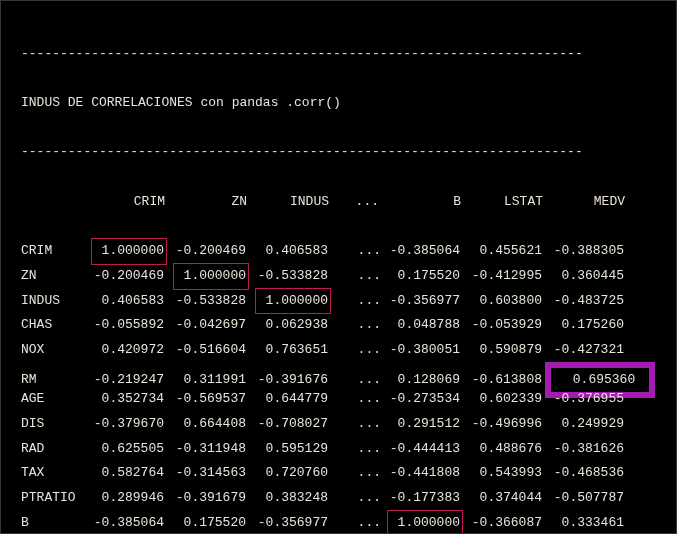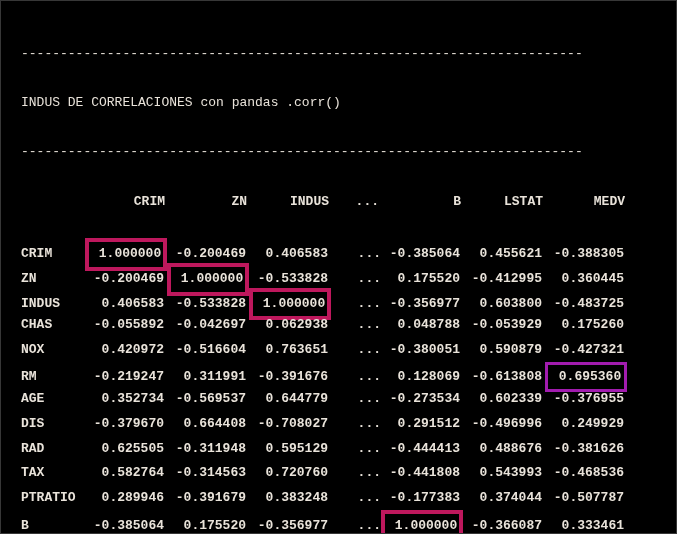--- a/index.html
+++ b/index.html
@@ -20,31 +20,30 @@
     color: #e9e3da;
     position: relative;
     white-space: pre;
     overflow: hidden;
   }
   .rule {
     letter-spacing: 0;
   }
   .row {
     height: 24.7px;
-    font-weight: bold;
   }
   .col-index { display:inline-block; width: 64px; }
   .col-head-spacer { display:inline-block; width: 64px; }
   .col-h { display:inline-block; width: 82px; text-align: right; padding-right: 2px; box-sizing:border-box;}
   .col-h.narrow { width: 50px; }
   .col { display:inline-block; width: 82px; text-align: right; box-sizing:border-box;}
   .col.narrow { width: 50px; }
   .val { display:inline-block; padding: 0 3px; box-sizing:border-box; }
-  .box-red .val-inner { border:4px solid #be185d; display:inline-block; padding: 0 2px; margin:-1px -3px;}
-  .box-yellow .val-inner { border:3px solid #a21caf; display:inline-block; padding: 0 3px; margin:-1px -3px;}
+  .box-red .val-inner { border:1px solid #be185d; display:inline-block; padding: 0 2px; margin:-1px -3px;}
+  .box-yellow .val-inner { border:6px solid #a21caf; display:inline-block; padding: 0 14px; margin:-1px -3px;}
 </style>
 </head>
 <body>
 
 <div class="terminal">
 <div class="rule">------------------------------------------------------------------------</div>
 <div>INDUS DE CORRELACIONES con pandas .corr()</div>
 <div class="rule">------------------------------------------------------------------------</div>
 <div class="row"><span class="col-head-spacer"></span><span class="col-h">CRIM</span><span class="col-h">ZN</span><span class="col-h">INDUS</span><span class="col-h narrow">...</span><span class="col-h">B</span><span class="col-h">LSTAT</span><span class="col-h">MEDV</span></div>
 <div id="tbody"><div class="row"><span class="col-index">CRIM</span><span class="col"><span class="val box-red"><span class="val-inner"> 1.000000</span></span></span><span class="col"><span class="val">-0.200469</span></span><span class="col"><span class="val"> 0.406583</span></span><span class="col narrow">...</span><span class="col"><span class="val">-0.385064</span></span><span class="col"><span class="val"> 0.455621</span></span><span class="col"><span class="val">-0.388305</span></span></div><div class="row"><span class="col-index">ZN</span><span class="col"><span class="val">-0.200469</span></span><span class="col"><span class="val box-red"><span class="val-inner"> 1.000000</span></span></span><span class="col"><span class="val">-0.533828</span></span><span class="col narrow">...</span><span class="col"><span class="val"> 0.175520</span></span><span class="col"><span class="val">-0.412995</span></span><span class="col"><span class="val"> 0.360445</span></span></div><div class="row"><span class="col-index">INDUS</span><span class="col"><span class="val"> 0.406583</span></span><span class="col"><span class="val">-0.533828</span></span><span class="col"><span class="val box-red"><span class="val-inner"> 1.000000</span></span></span><span class="col narrow">...</span><span class="col"><span class="val">-0.356977</span></span><span class="col"><span class="val"> 0.603800</span></span><span class="col"><span class="val">-0.483725</span></span></div><div class="row"><span class="col-index">CHAS</span><span class="col"><span class="val">-0.055892</span></span><span class="col"><span class="val">-0.042697</span></span><span class="col"><span class="val"> 0.062938</span></span><span class="col narrow">...</span><span class="col"><span class="val"> 0.048788</span></span><span class="col"><span class="val">-0.053929</span></span><span class="col"><span class="val"> 0.175260</span></span></div><div class="row"><span class="col-index">NOX</span><span class="col"><span class="val"> 0.420972</span></span><span class="col"><span class="val">-0.516604</span></span><span class="col"><span class="val"> 0.763651</span></span><span class="col narrow">...</span><span class="col"><span class="val">-0.380051</span></span><span class="col"><span class="val"> 0.590879</span></span><span class="col"><span class="val">-0.427321</span></span></div><div class="row"><span class="col-index">RM</span><span class="col"><span class="val">-0.219247</span></span><span class="col"><span class="val"> 0.311991</span></span><span class="col"><span class="val">-0.391676</span></span><span class="col narrow">...</span><span class="col"><span class="val"> 0.128069</span></span><span class="col"><span class="val">-0.613808</span></span><span class="col"><span class="val box-yellow"><span class="val-inner"> 0.695360</span></span></span></div><div class="row"><span class="col-index">AGE</span><span class="col"><span class="val"> 0.352734</span></span><span class="col"><span class="val">-0.569537</span></span><span class="col"><span class="val"> 0.644779</span></span><span class="col narrow">...</span><span class="col"><span class="val">-0.273534</span></span><span class="col"><span class="val"> 0.602339</span></span><span class="col"><span class="val">-0.376955</span></span></div><div class="row"><span class="col-index">DIS</span><span class="col"><span class="val">-0.379670</span></span><span class="col"><span class="val"> 0.664408</span></span><span class="col"><span class="val">-0.708027</span></span><span class="col narrow">...</span><span class="col"><span class="val"> 0.291512</span></span><span class="col"><span class="val">-0.496996</span></span><span class="col"><span class="val"> 0.249929</span></span></div><div class="row"><span class="col-index">RAD</span><span class="col"><span class="val"> 0.625505</span></span><span class="col"><span class="val">-0.311948</span></span><span class="col"><span class="val"> 0.595129</span></span><span class="col narrow">...</span><span class="col"><span class="val">-0.444413</span></span><span class="col"><span class="val"> 0.488676</span></span><span class="col"><span class="val">-0.381626</span></span></div><div class="row"><span class="col-index">TAX</span><span class="col"><span class="val"> 0.582764</span></span><span class="col"><span class="val">-0.314563</span></span><span class="col"><span class="val"> 0.720760</span></span><span class="col narrow">...</span><span class="col"><span class="val">-0.441808</span></span><span class="col"><span class="val"> 0.543993</span></span><span class="col"><span class="val">-0.468536</span></span></div><div class="row"><span class="col-index">PTRATIO</span><span class="col"><span class="val"> 0.289946</span></span><span class="col"><span class="val">-0.391679</span></span><span class="col"><span class="val"> 0.383248</span></span><span class="col narrow">...</span><span class="col"><span class="val">-0.177383</span></span><span class="col"><span class="val"> 0.374044</span></span><span class="col"><span class="val">-0.507787</span></span></div><div class="row"><span class="col-index">B</span><span class="col"><span class="val">-0.385064</span></span><span class="col"><span class="val"> 0.175520</span></span><span class="col"><span class="val">-0.356977</span></span><span class="col narrow">...</span><span class="col"><span class="val box-red"><span class="val-inner"> 1.000000</span></span></span><span class="col"><span class="val">-0.366087</span></span><span class="col"><span class="val"> 0.333461</span></span></div></div>

